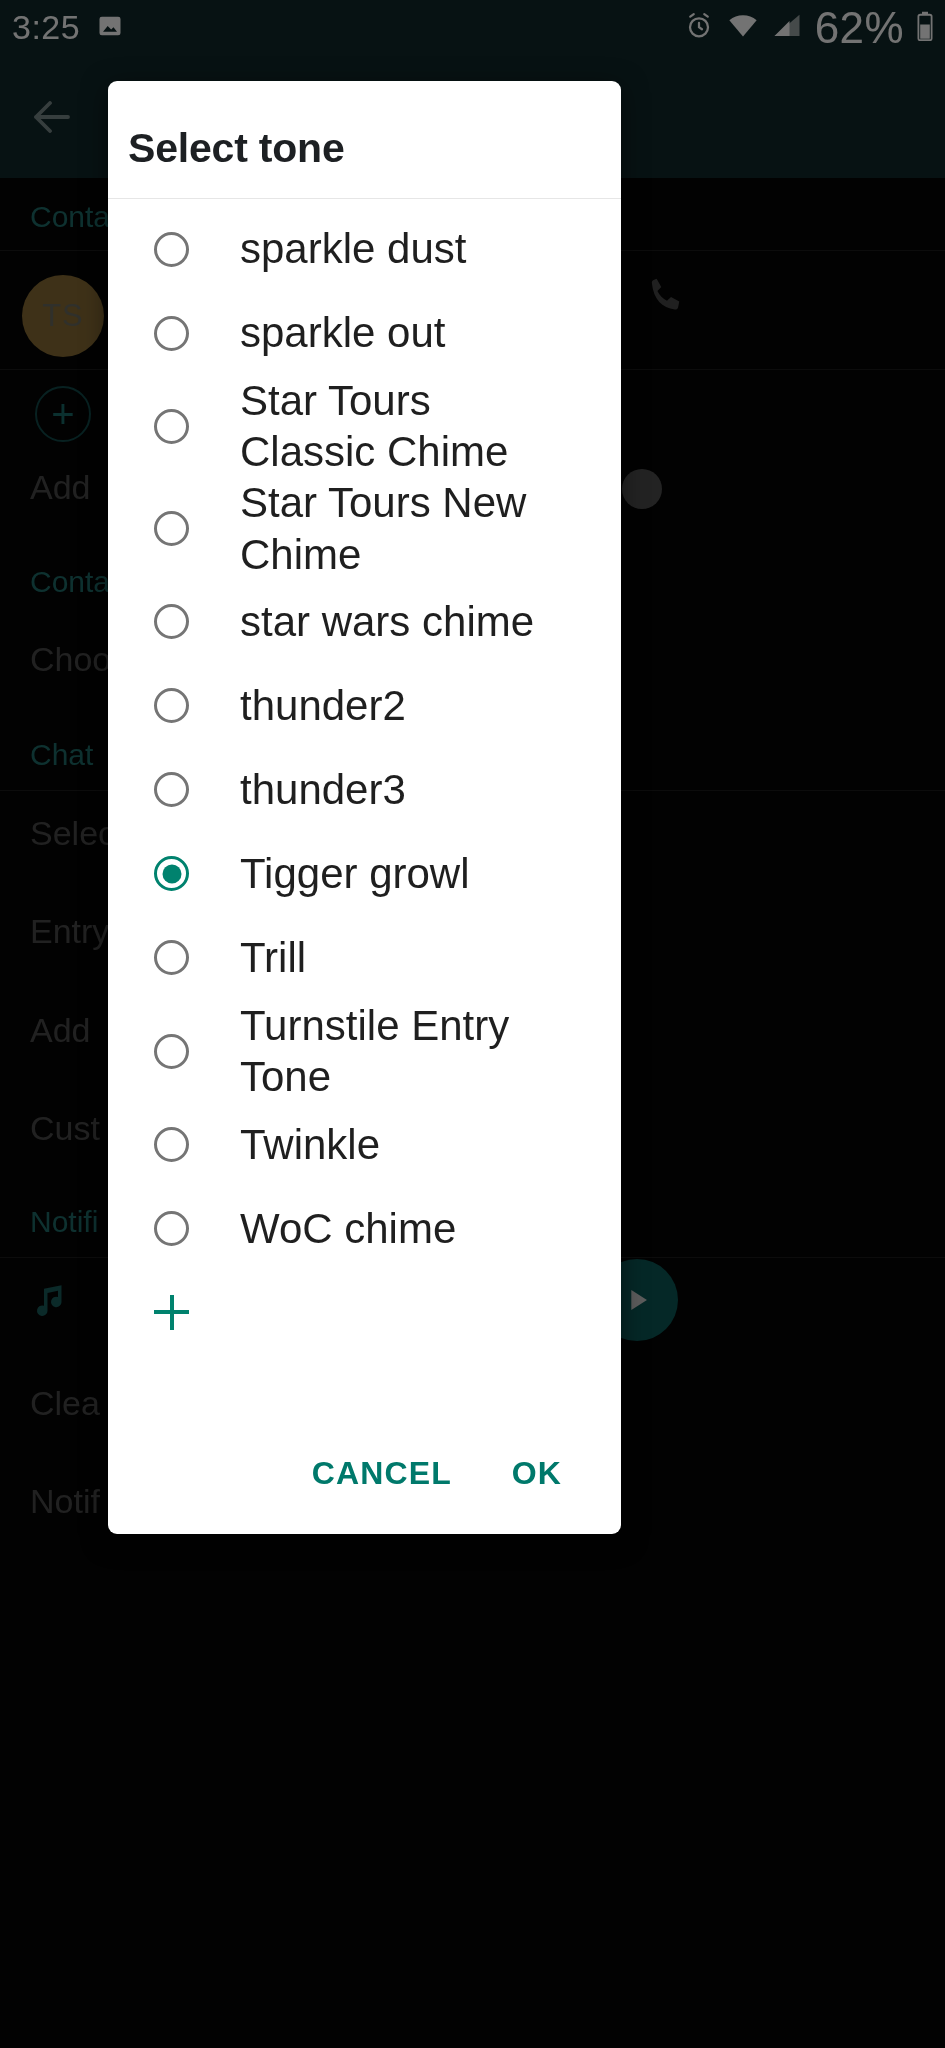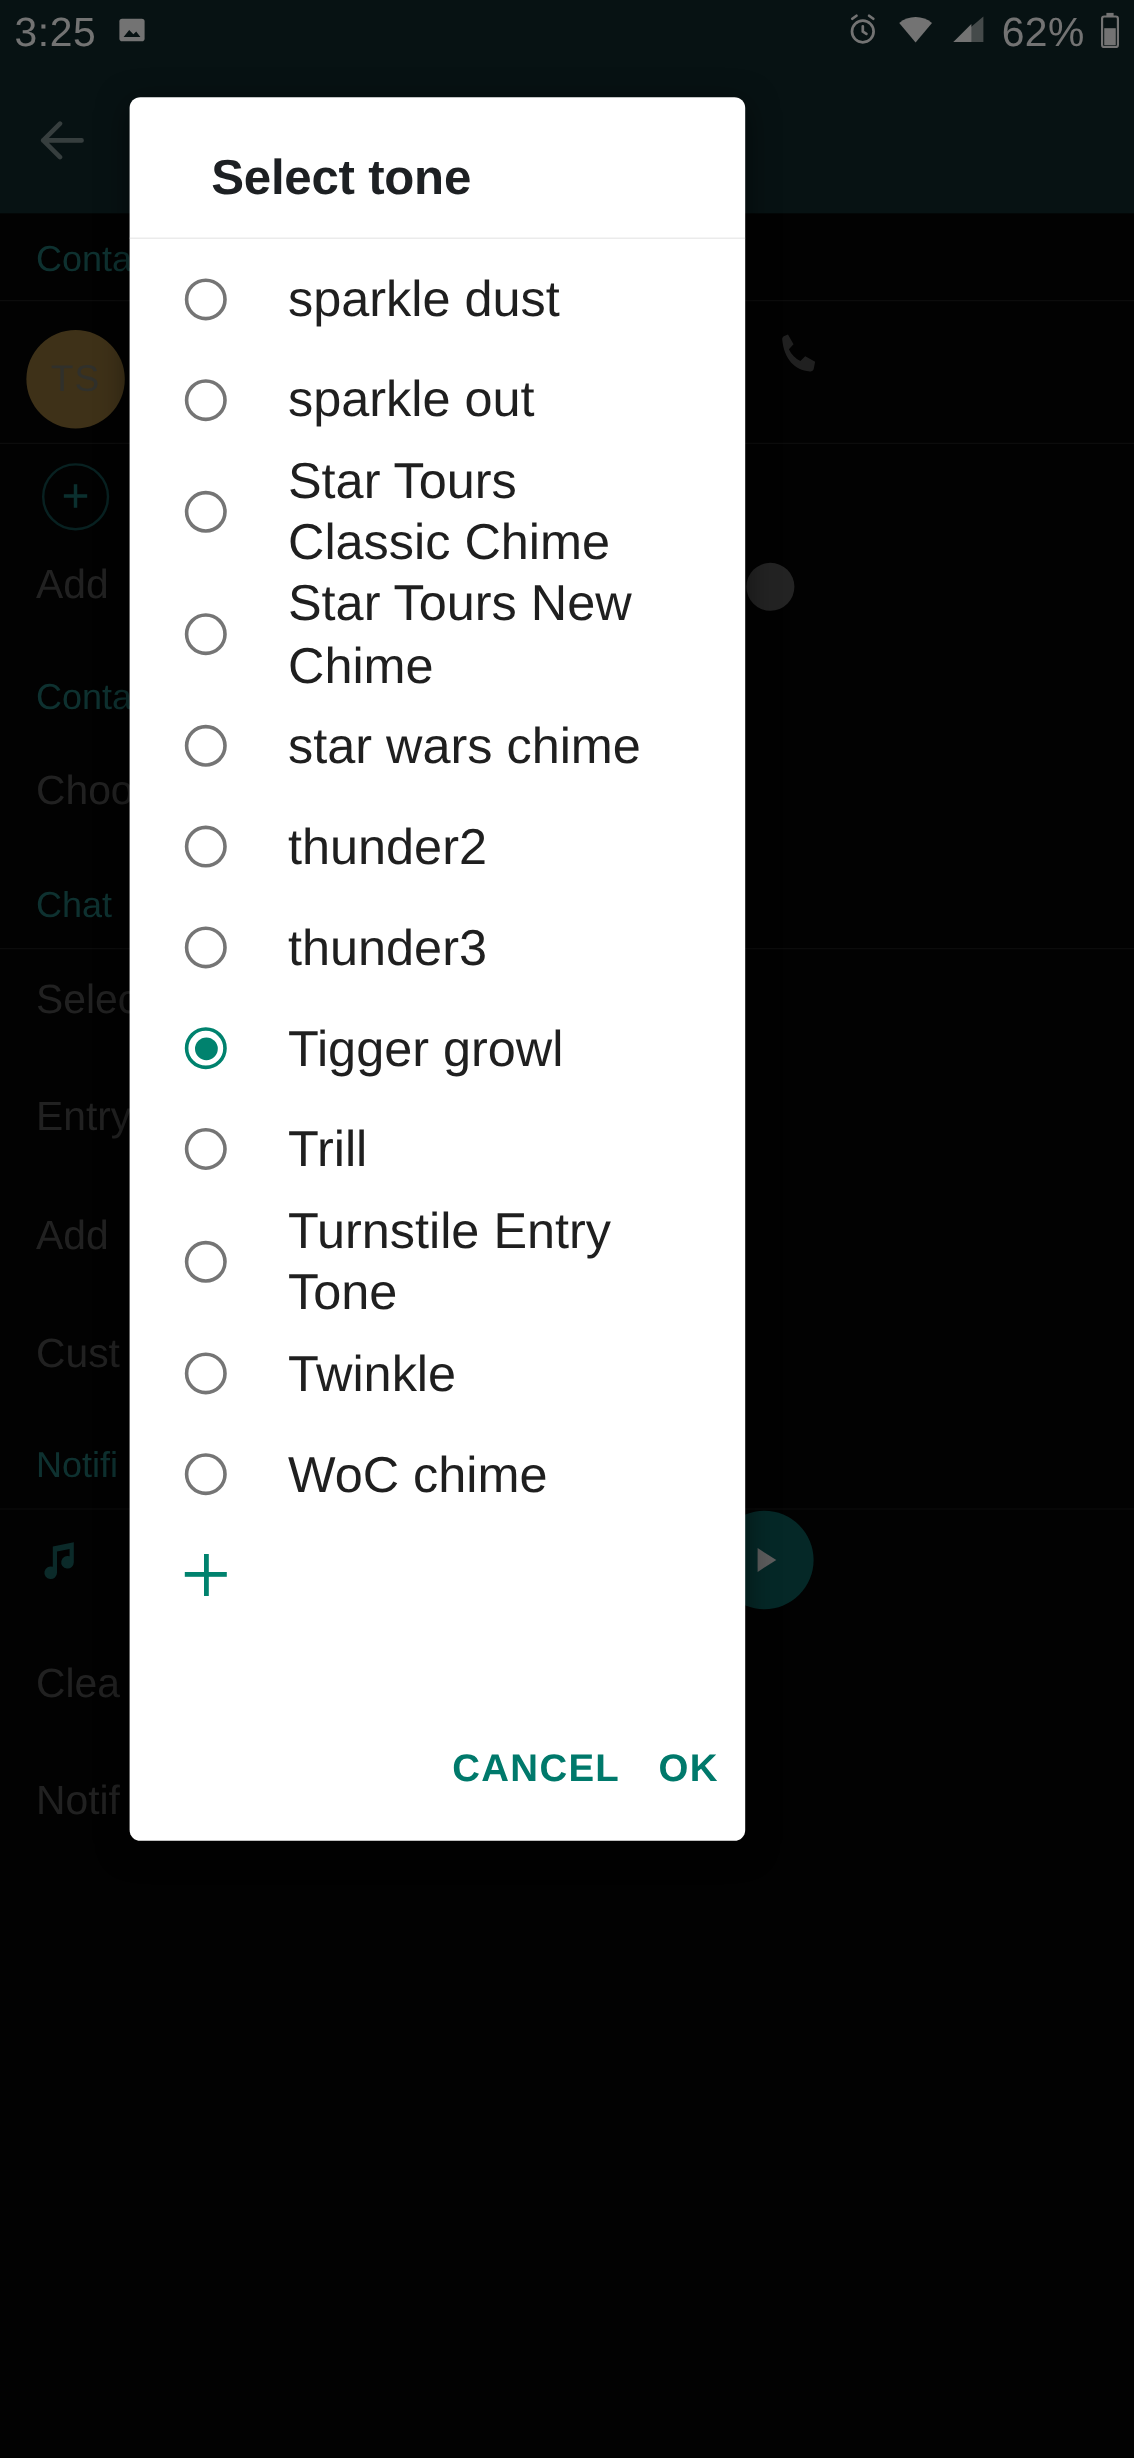--- a/index.html
+++ b/index.html
@@ -29,21 +29,21 @@
     padding: 0 12px;
     color: #ffffff;
   }
   .status-time {
     font-size: 34px; font-weight: 400;
     letter-spacing: 0.5px;
     color: #ffffff;
   }
   .status-left-icons { display: flex; align-items: center; margin-left: 16px; gap: 10px; }
   .status-right { margin-left: auto; display: flex; align-items: center; gap: 13px; }
-  .status-battery-text { font-size: 34px; color: #fff; letter-spacing: 0.4px; text-align: right; }
+  .status-battery-text { font-size: 44px; color: #fff; letter-spacing: 0.4px; text-align: right; }
   .sb-icon { display: block; }
 
   .app-bar {
     position: absolute; top: 55px; left: 0;
     width: 945px; height: 123px;
     background: #11292b;
   }
   .back-arrow {
     position: absolute; left: 28px; top: 38px;
     opacity: 0.55;
@@ -112,21 +112,21 @@
     background: #ffffff;
     border-radius: 9px;
     box-shadow: 0 6px 26px rgba(0,0,0,0.5);
     display: flex; flex-direction: column;
     overflow: hidden;
   }
   .dlg-title {
     font-size: 41px;
     font-weight: bold;
     color: #1d2023;
-    padding: 44px 0 26px 68px;
+    padding: 44px 0 26px 20px;
     letter-spacing: -0.2px;
   }
   .dlg-divider {
     height: 1px; background: #e6e6e6; width: 100%;
   }
   .dlg-list {
     flex: 1;
     overflow: hidden;
     padding-top: 8px;
   }
@@ -188,22 +188,22 @@
   }
   .addrow .addlabel {
     margin-left: 51px;
     font-size: 36px;
     color: #00826e;
   }
   .dlg-actions {
     display: flex;
     justify-content: flex-end;
     align-items: flex-end;
-    padding: 10px 16px 34px 0;
-    gap: 20px;
+    padding: 10px 53px 34px 0;
+    gap: 48px;
   }
   .dlg-btn {
     background: none; border: none;
     font-family: "Liberation Sans", sans-serif;
     font-size: 32px;
     font-weight: bold;
     letter-spacing: 1.1px;
     color: #00796b;
     cursor: pointer;
     padding: 8px 6px;

